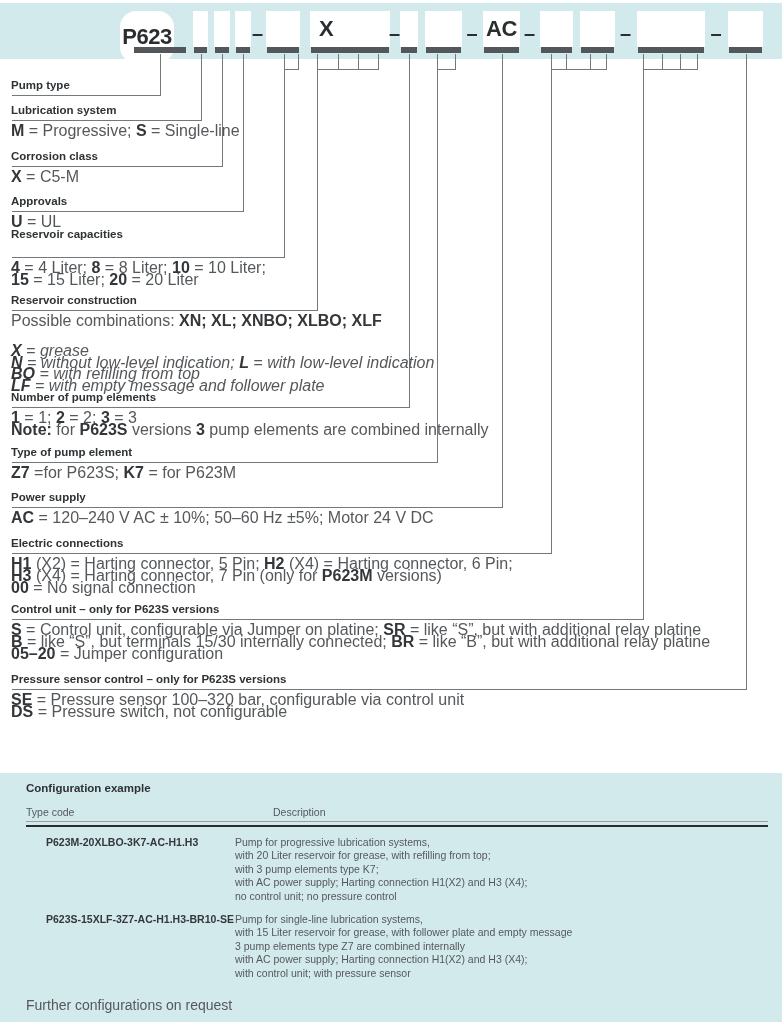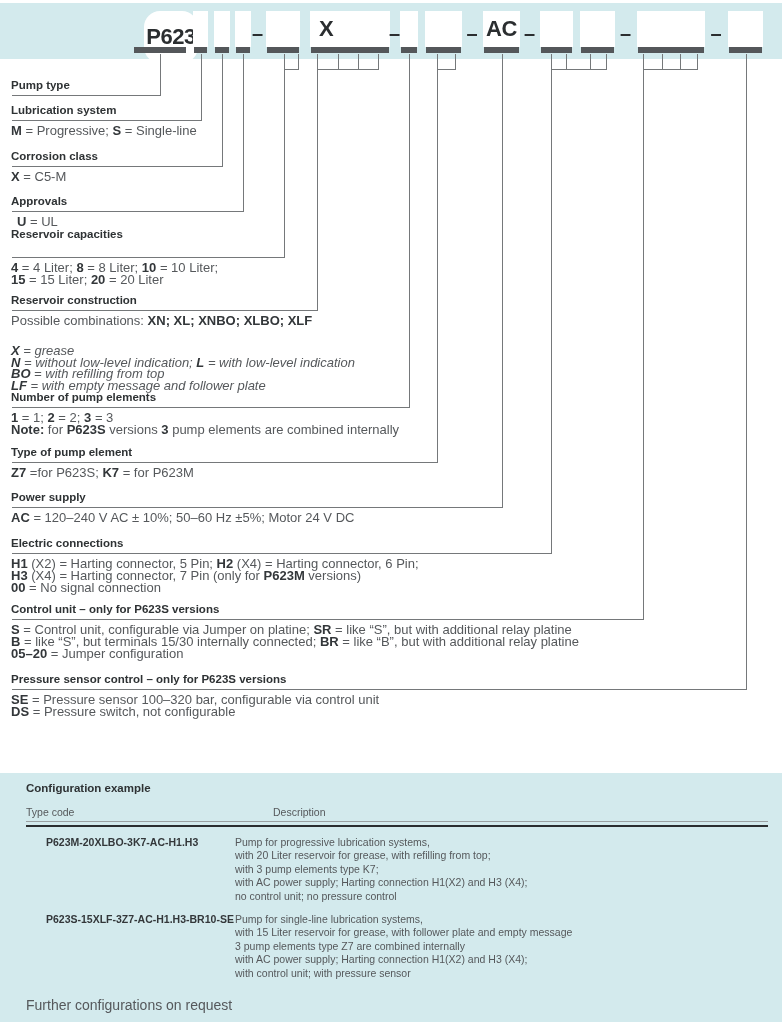--- a/index.html
+++ b/index.html
@@ -9,39 +9,39 @@
   html,body{margin:0;padding:0;background:#fff;}
   .page{position:relative;width:782px;height:1028px;background:#fff;overflow:hidden;
         font-family:"Liberation Sans",sans-serif;}
   .band{position:absolute;left:0;width:782px;background:var(--band);}
   .codebox{position:absolute;background:#fff;display:flex;align-items:center;}
   .codebox .lbl{font-size:22px;font-weight:bold;color:#2b2e30;letter-spacing:-0.5px;line-height:1;}
   .codebar{position:absolute;background:var(--bar);}
   .dash{position:absolute;font-size:20px;font-weight:bold;color:#2b2e30;line-height:1;}
   svg.overlay{position:absolute;left:0;top:0;pointer-events:none;}
   .sec-h{position:absolute;font-size:11.5px;font-weight:bold;color:var(--head);white-space:nowrap;}
-  .sec-b{position:absolute;font-size:13px;color:var(--body);}
+  .sec-b{position:absolute;font-size:16px;color:var(--body);}
   .sec-b .ln{line-height:11.8px;white-space:nowrap;}
   .sec-b .par{margin-top:18px;font-style:italic;}
   .bseg{font-weight:bold;color:var(--bold);}
   .ex-title{position:absolute;left:26px;font-size:11.5px;font-weight:bold;color:var(--head);}
   .col-h{position:absolute;font-size:10.5px;color:var(--body);}
   .rule{position:absolute;}
   .ex-code{position:absolute;left:26px;font-size:10.5px;font-weight:bold;color:var(--bold);white-space:nowrap;margin-left:20px;}
   .ex-desc{position:absolute;left:235px;font-size:10.5px;color:var(--body);}
   .ex-desc .ln{line-height:13.4px;white-space:nowrap;}
   .ex-foot{position:absolute;left:26px;font-size:14px;color:var(--body);}
 </style>
 </head>
 <body>
 
 <div class="page">
   <div class="band" id="band-top" style="top:3px;height:56px;"></div>
   <div id="code-row">
-      <div class="codebox" style="left: 144px; top: 11px; width: 54px; height: 52px; justify-content: center; border-radius: 16px;">
+      <div class="codebox" style="left: 120px; top: 11px; width: 54px; height: 52px; justify-content: center; border-radius: 16px;">
         <span class="lbl">P623</span>
       </div>
       <div class="codebar" style="left: 134px; top: 47px; width: 52px; height: 6px;"></div>
       <div class="codebox" style="left: 193px; top: 11px; width: 15px; height: 36px; justify-content: center;"></div>
       <div class="codebar" style="left: 194px; top: 47px; width: 13px; height: 6px;"></div>
       <div class="codebox" style="left: 214px; top: 11px; width: 16px; height: 36px; justify-content: center;"></div>
       <div class="codebar" style="left: 215px; top: 47px; width: 14px; height: 6px;"></div>
       <div class="codebox" style="left: 235px; top: 11px; width: 16px; height: 36px; justify-content: center;"></div>
       <div class="codebar" style="left: 236px; top: 47px; width: 14px; height: 6px;"></div>
       <div class="codebox" style="left: 266px; top: 11px; width: 34px; height: 36px; justify-content: center;"></div>
@@ -128,21 +128,21 @@
           <div class="ln"><span class="bseg">M</span><span> = Progressive; </span><span class="bseg">S</span><span> = Single-line</span></div>
         </div>
       </div>
       <div class="sec-h" style="left: 11px; top: 150px;">Corrosion class</div>
       <div class="sec-b" style="left: 11px; top: 171px;">
         <div>
           <div class="ln"><span class="bseg">X</span><span> = C5-M</span></div>
         </div>
       </div>
       <div class="sec-h" style="left: 11px; top: 195px;">Approvals</div>
-      <div class="sec-b" style="left: 11px; top: 216px; margin-left: 6px;">
+      <div class="sec-b" style="left: 11px; top: 216px;">
         <div>
           <div class="ln"><span class="bseg">U</span><span> = UL</span></div>
         </div>
       </div>
       <div class="sec-h" style="left: 11px; top: 228px;">Reservoir capacities</div>
       <div class="sec-b" style="left: 11px; top: 262px;">
         <div>
           <div class="ln"><span class="bseg">4</span><span> = 4 Liter; </span><span class="bseg">8</span><span> = 8 Liter; </span><span class="bseg">10</span><span> = 10 Liter;</span></div>
           <div class="ln"><span class="bseg">15</span><span> = 15 Liter; </span><span class="bseg">20</span><span> = 20 Liter</span></div>
         </div>

